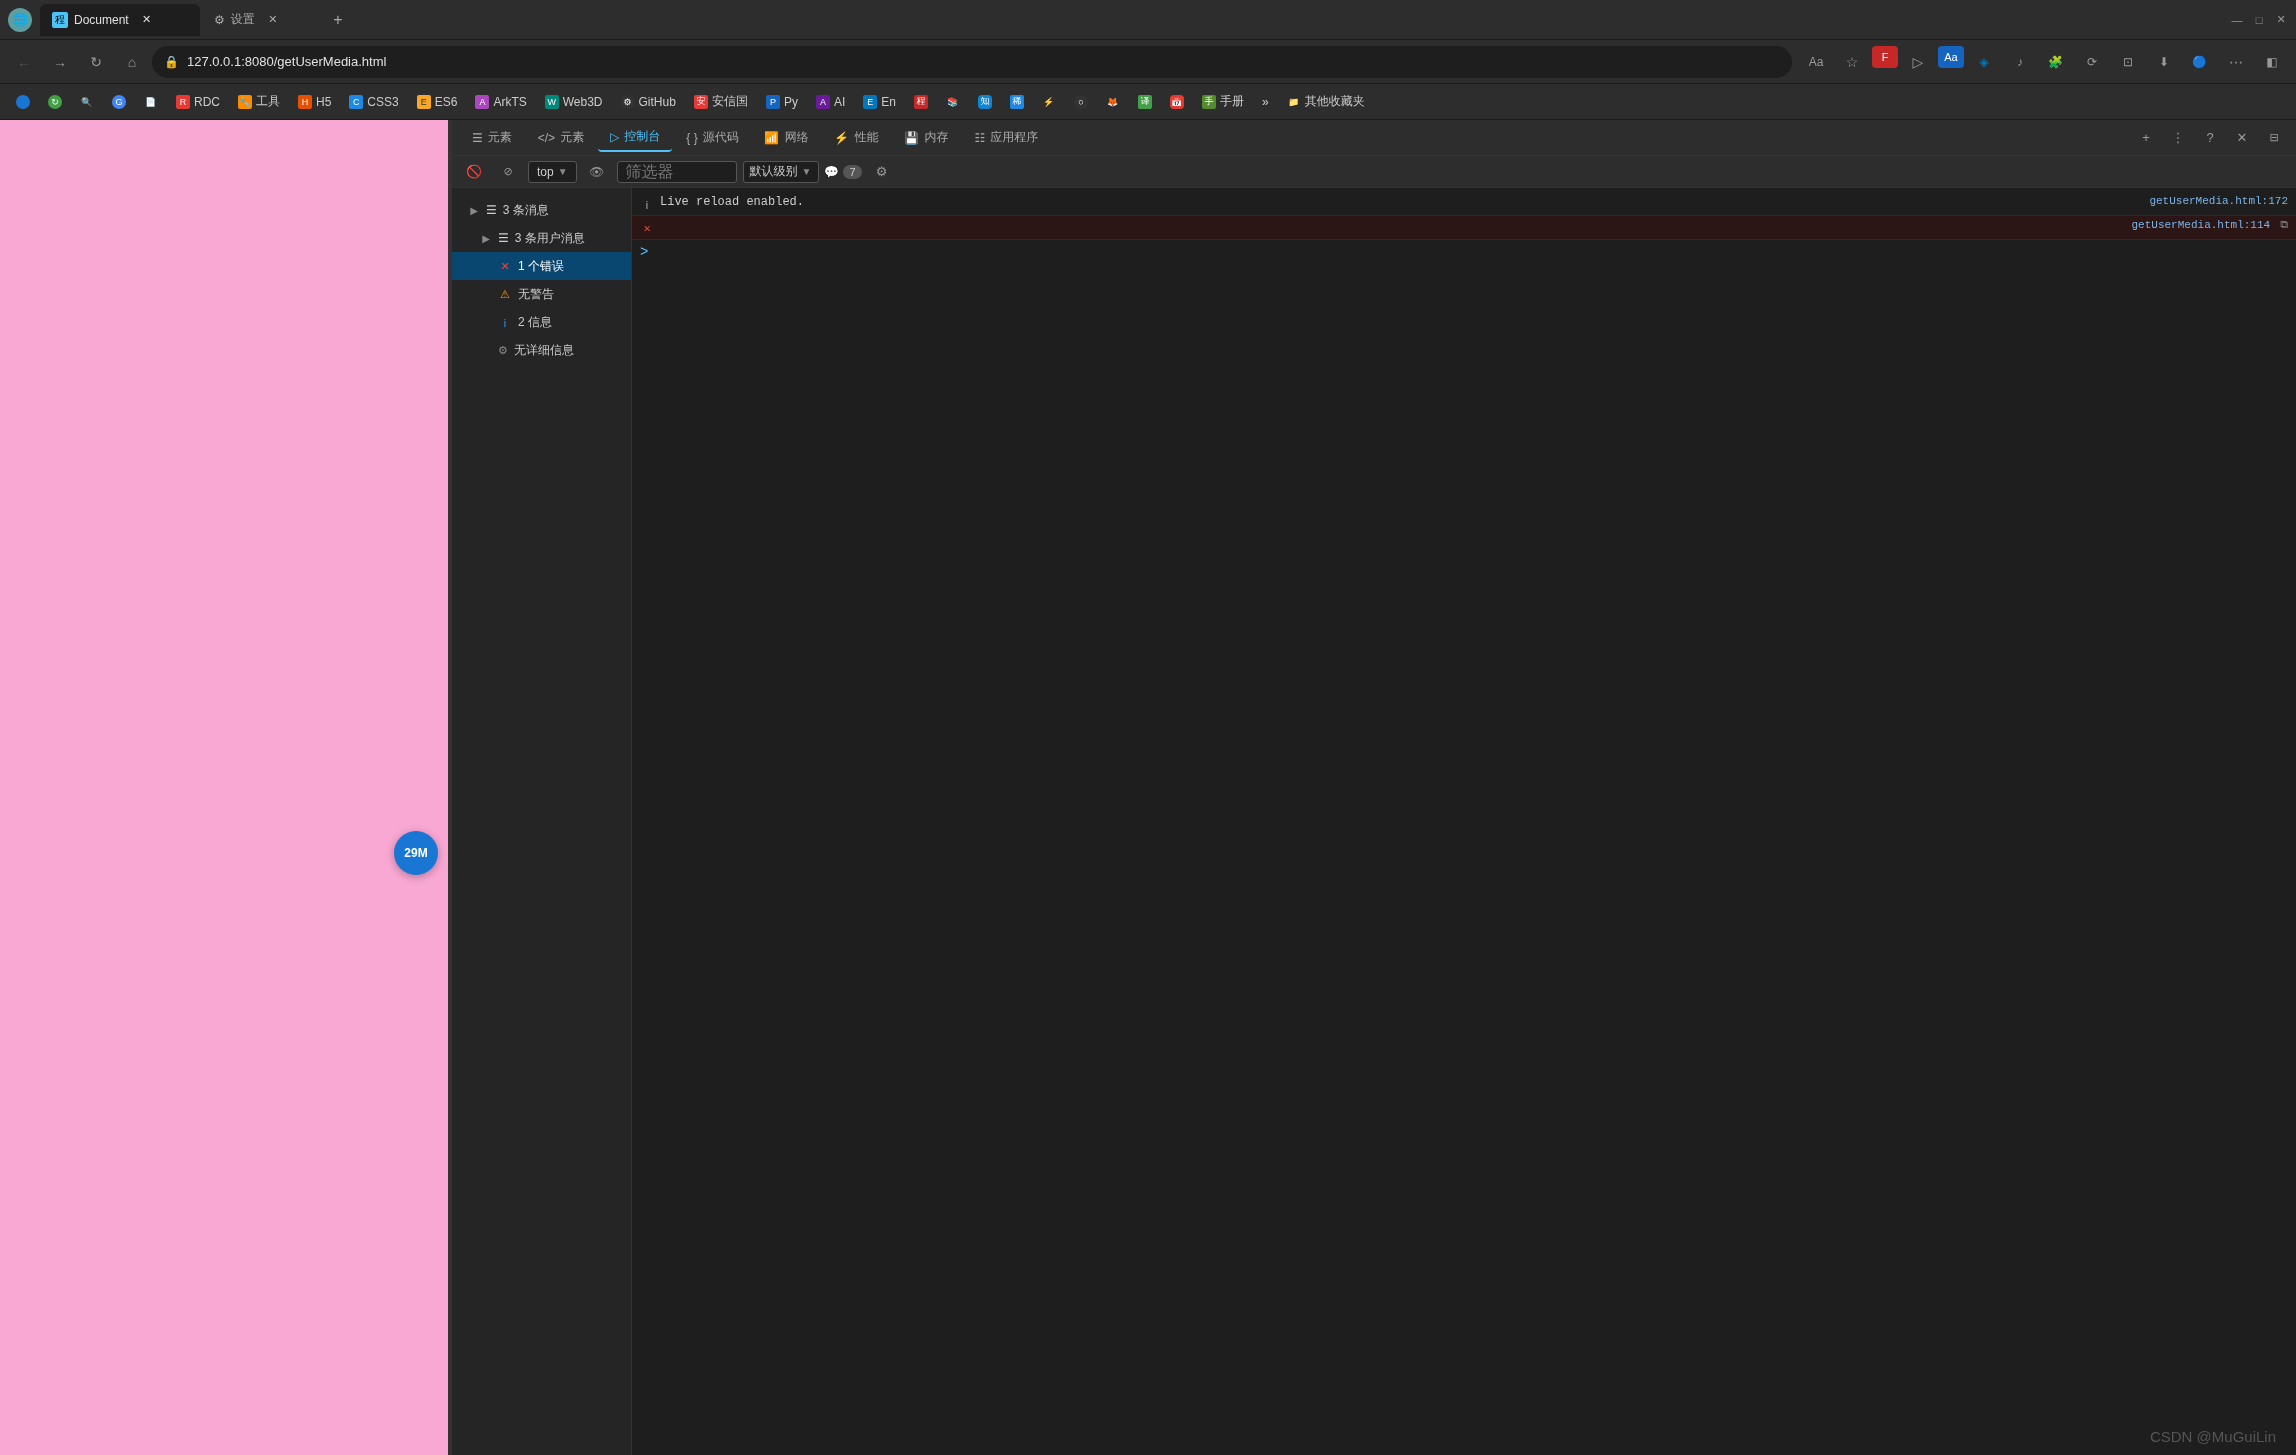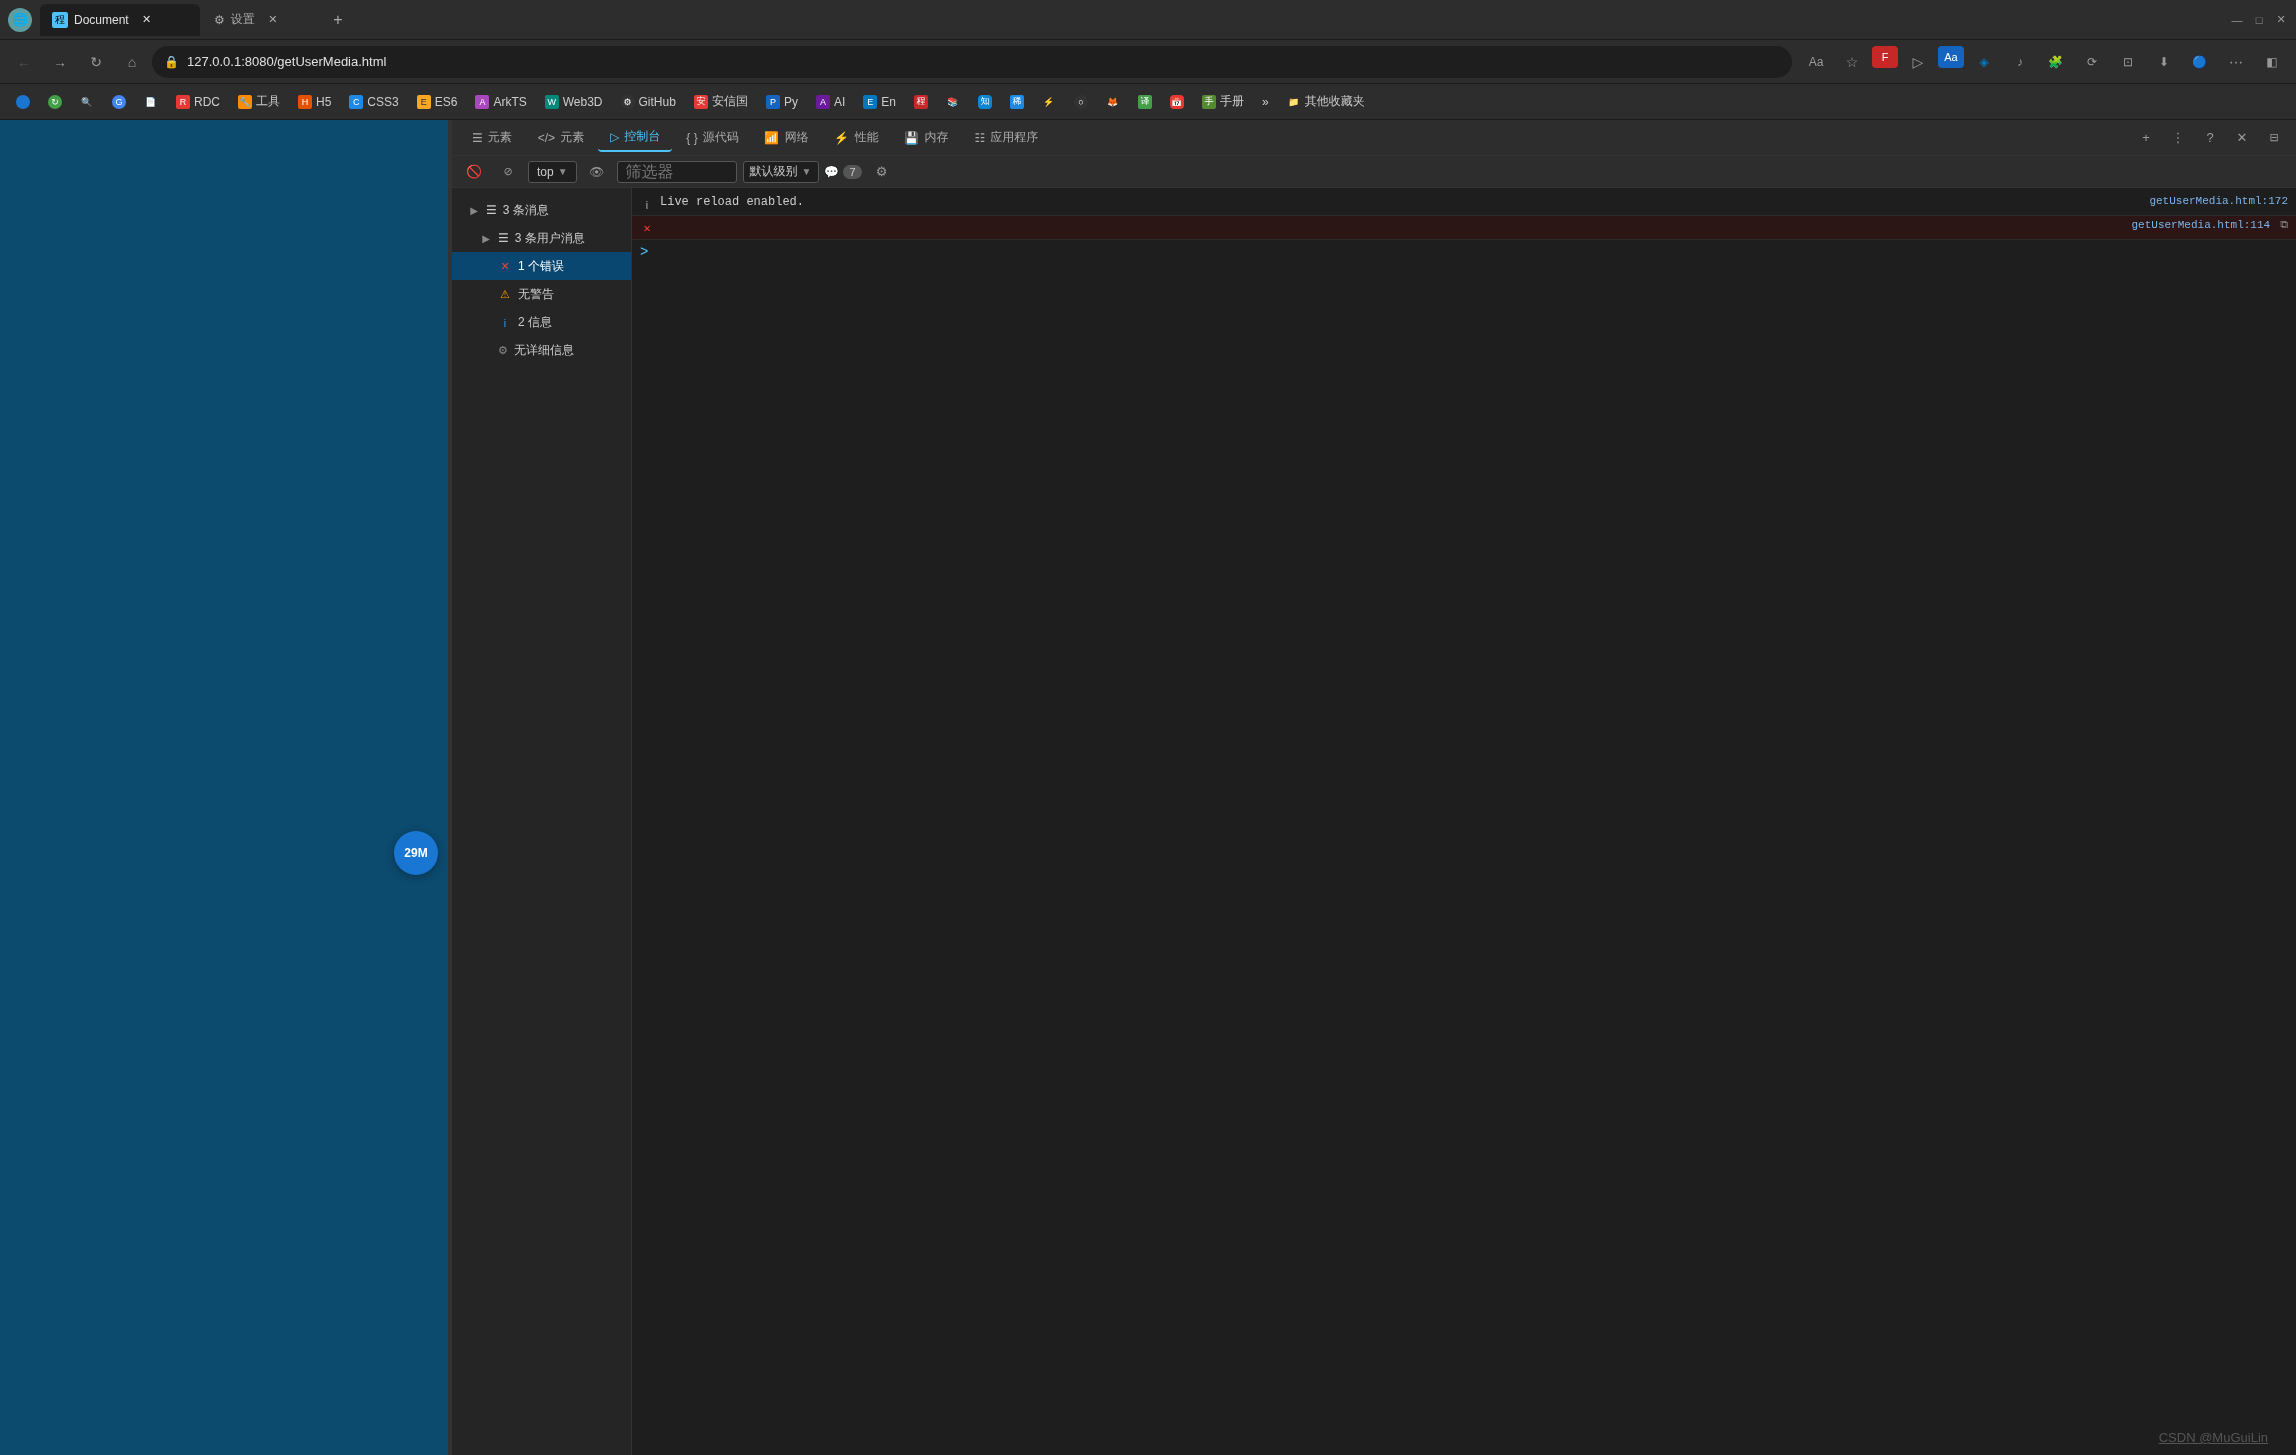--- a/index.html
+++ b/index.html
@@ -167,21 +167,21 @@
 
     
     .main-area {
       display: flex;
       height: calc(1455px - 40px - 44px - 36px);
     }
 
     
     .page-content {
       width: 448px;
-      background: #0c4a6e;
+      background: #f9a8d4;
       flex-shrink: 0;
       position: relative;
     }
     .float-badge {
       position: absolute;
       bottom: 580px;
       right: 10px;
       background: #1976d2;
       color: white;
       border-radius: 50%;
@@ -361,24 +361,23 @@
       gap: 6px;
       font-size: 12px;
       font-family: 'Consolas', 'Courier New', monospace;
       color: #ccc;
     }
     .prompt-arrow { color: #4fc3f7; font-size: 14px; }
 
     .watermark {
       position: fixed;
       bottom: 10px;
-      right: 28px;
-      font-size: 13px;
+      right: 20px;
+      font-size: 15px;
       color: #555;
-      text-decoration: underline;
     }
 
     
     .resize-handle {
       width: 4px;
       background: #333;
       flex-shrink: 0;
       cursor: ew-resize;
     }
   </style>

